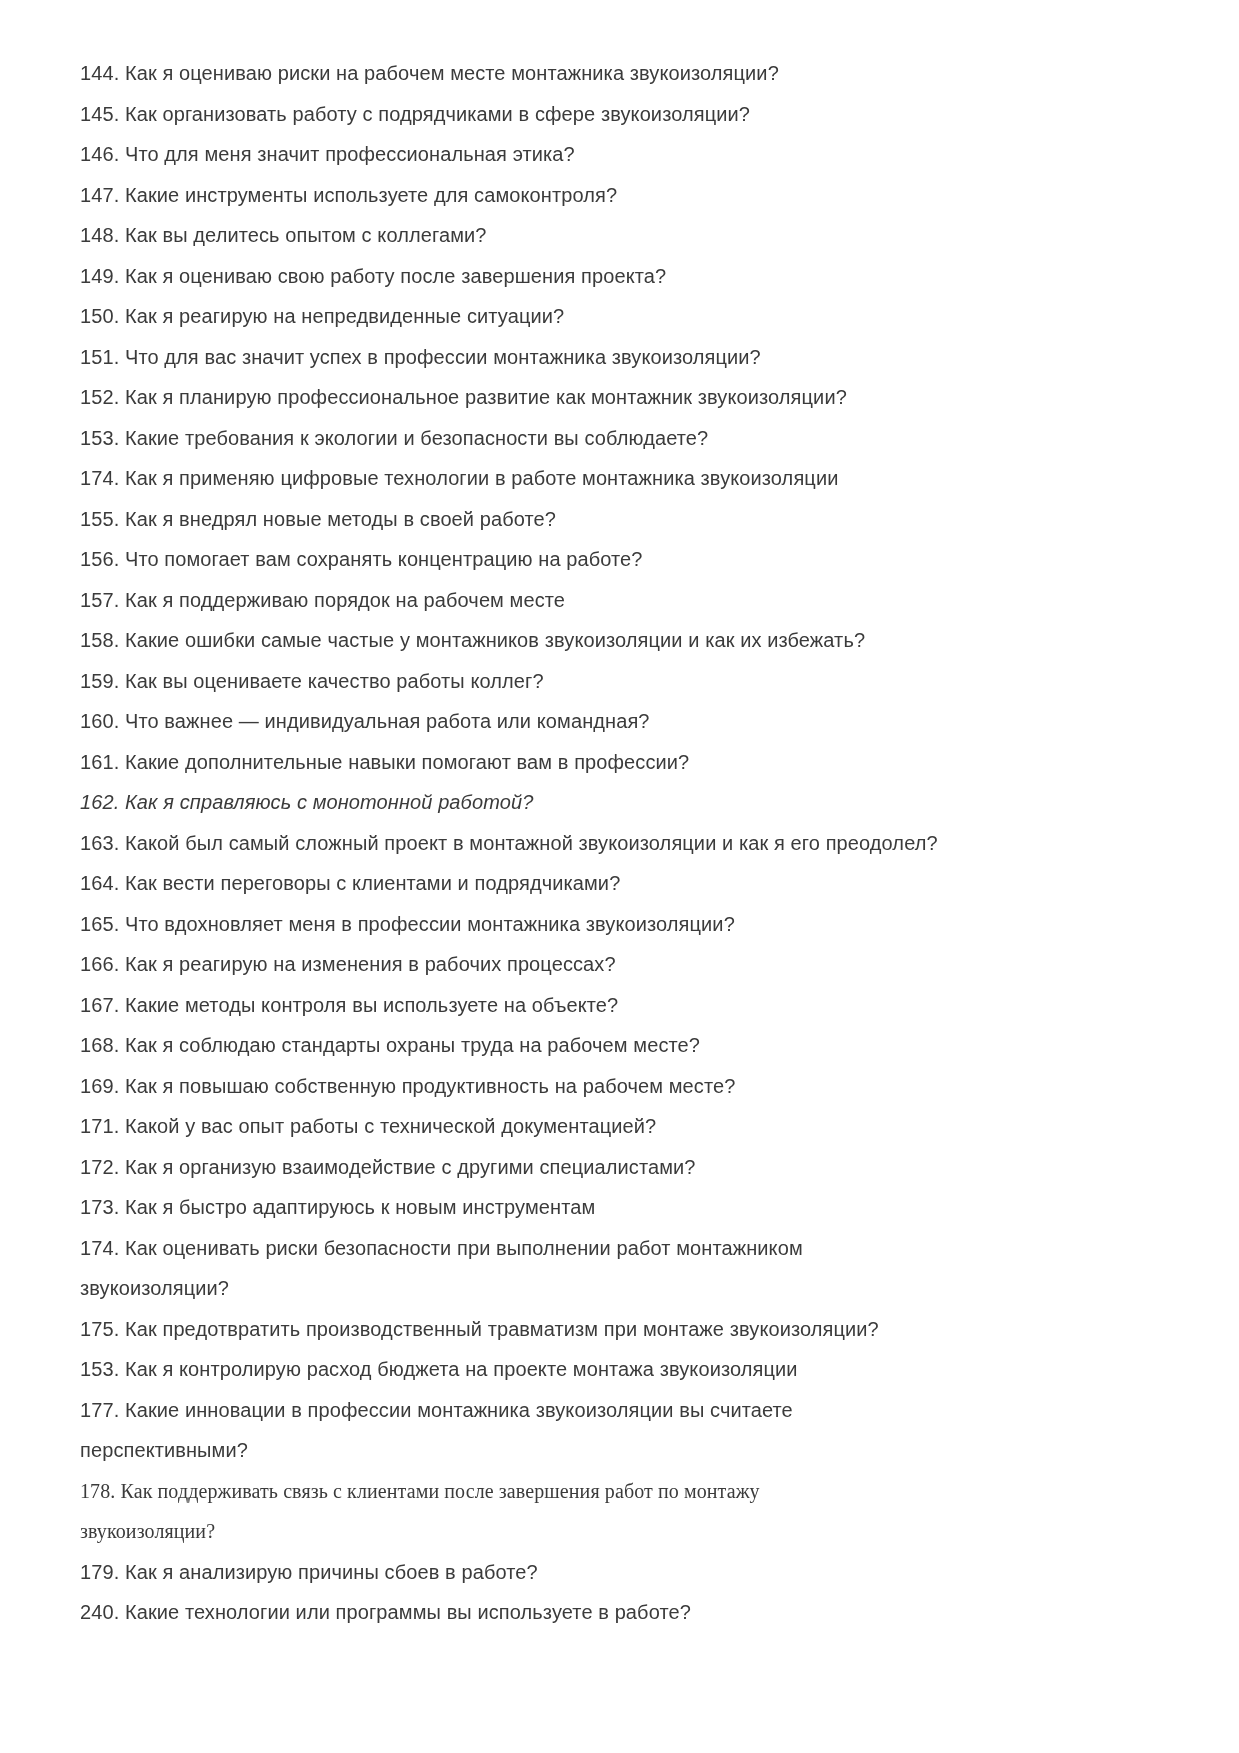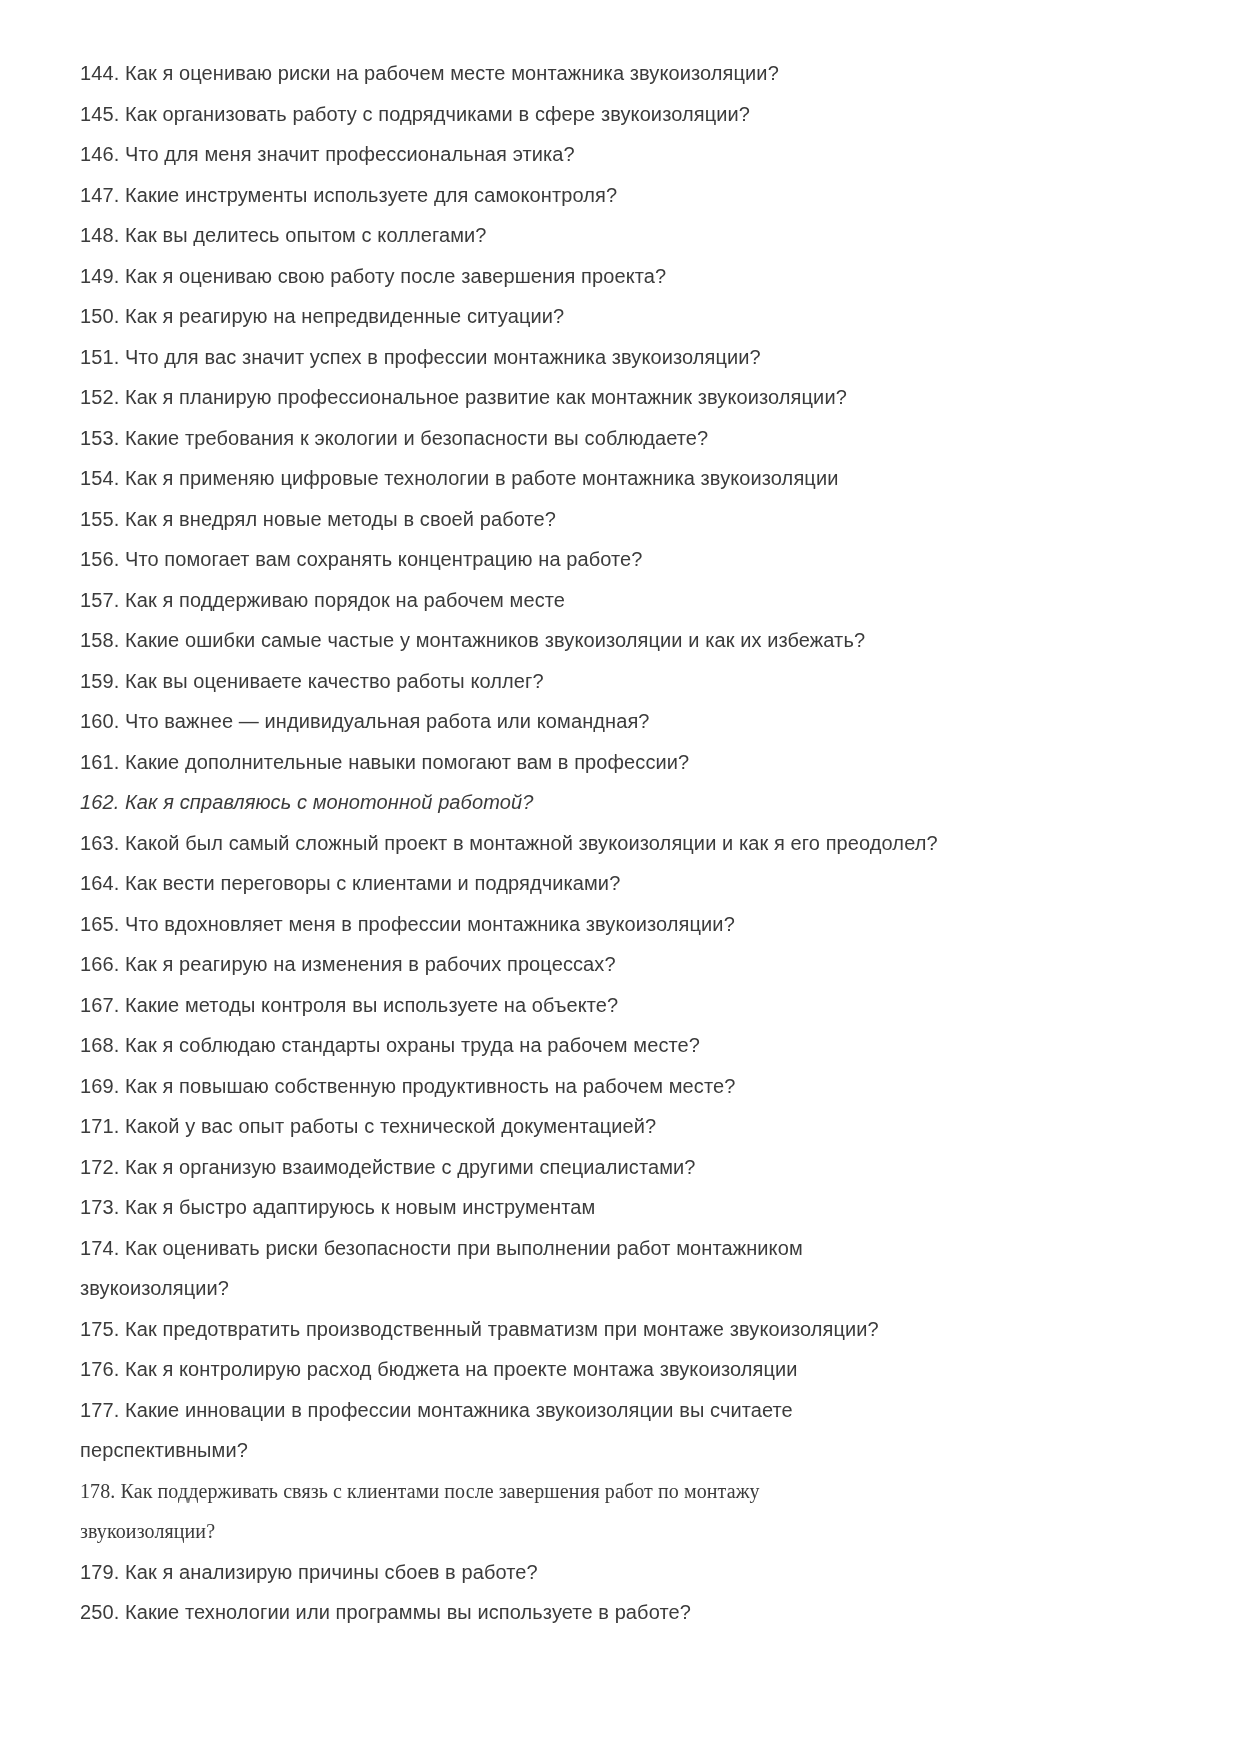--- a/index.html
+++ b/index.html
@@ -45,21 +45,21 @@
       <p class="question-item" style="color: rgb(59, 59, 59);">144. Как я оцениваю риски на рабочем месте монтажника звукоизоляции?</p>
       <p class="question-item" style="color: rgb(59, 59, 59);">145. Как организовать работу с подрядчиками в сфере звукоизоляции?</p>
       <p class="question-item" style="color: rgb(59, 59, 59);">146. Что для меня значит профессиональная этика?</p>
       <p class="question-item" style="color: rgb(59, 59, 59);">147. Какие инструменты используете для самоконтроля?</p>
       <p class="question-item" style="color: rgb(59, 59, 59);">148. Как вы делитесь опытом с коллегами?</p>
       <p class="question-item" style="color: rgb(59, 59, 59);">149. Как я оцениваю свою работу после завершения проекта?</p>
       <p class="question-item" style="color: rgb(59, 59, 59);">150. Как я реагирую на непредвиденные ситуации?</p>
       <p class="question-item" style="color: rgb(59, 59, 59);">151. Что для вас значит успех в профессии монтажника звукоизоляции?</p>
       <p class="question-item" style="color: rgb(59, 59, 59);">152. Как я планирую профессиональное развитие как монтажник звукоизоляции?</p>
       <p class="question-item" style="color: rgb(59, 59, 59);">153. Какие требования к экологии и безопасности вы соблюдаете?</p>
-      <p class="question-item" style="color: rgb(59, 59, 59);">154. Как я применяю цифровые технологии в работе монтажника звукоизоляции</p>
+      <p class="question-item" style="color: rgb(59, 59, 59);">174. Как я применяю цифровые технологии в работе монтажника звукоизоляции</p>
       <p class="question-item" style="color: rgb(59, 59, 59);">155. Как я внедрял новые методы в своей работе?</p>
       <p class="question-item" style="color: rgb(59, 59, 59);">156. Что помогает вам сохранять концентрацию на работе?</p>
       <p class="question-item" style="color: rgb(59, 59, 59);">157. Как я поддерживаю порядок на рабочем месте</p>
       <p class="question-item" style="color: rgb(59, 59, 59);">158. Какие ошибки самые частые у монтажников звукоизоляции и как их избежать?</p>
       <p class="question-item" style="color: rgb(59, 59, 59);">159. Как вы оцениваете качество работы коллег?</p>
       <p class="question-item" style="color: rgb(59, 59, 59);">160. Что важнее — индивидуальная работа или командная?</p>
       <p class="question-item" style="color: rgb(59, 59, 59);">161. Какие дополнительные навыки помогают вам в профессии?</p>
       <p class="question-item" style="color: rgb(59, 59, 59); font-style: italic;">162. Как я справляюсь с монотонной работой?</p>
       <p class="question-item" style="color: rgb(59, 59, 59);">163. Какой был самый сложный проект в монтажной звукоизоляции и как я его преодолел?</p>
       <p class="question-item" style="color: rgb(59, 59, 59);">164. Как вести переговоры с клиентами и подрядчиками?</p>
@@ -67,21 +67,21 @@
       <p class="question-item" style="color: rgb(59, 59, 59);">166. Как я реагирую на изменения в рабочих процессах?</p>
       <p class="question-item" style="color: rgb(59, 59, 59);">167. Какие методы контроля вы используете на объекте?</p>
       <p class="question-item" style="color: rgb(59, 59, 59);">168. Как я соблюдаю стандарты охраны труда на рабочем месте?</p>
       <p class="question-item" style="color: rgb(59, 59, 59);">169. Как я повышаю собственную продуктивность на рабочем месте?</p>
       <p class="question-item" style="color: rgb(59, 59, 59);">171. Какой у вас опыт работы с технической документацией?</p>
       <p class="question-item" style="color: rgb(59, 59, 59);">172. Как я организую взаимодействие с другими специалистами?</p>
       <p class="question-item" style="color: rgb(59, 59, 59);">173. Как я быстро адаптируюсь к новым инструментам</p>
       <p class="question-item" style="color: rgb(59, 59, 59);">174. Как оценивать риски безопасности при выполнении работ монтажником
 звукоизоляции?</p>
       <p class="question-item" style="color: rgb(59, 59, 59);">175. Как предотвратить производственный травматизм при монтаже звукоизоляции?</p>
-      <p class="question-item" style="color: rgb(59, 59, 59);">176. Как я контролирую расход бюджета на проекте монтажа звукоизоляции</p>
+      <p class="question-item" style="color: rgb(59, 59, 59);">153. Как я контролирую расход бюджета на проекте монтажа звукоизоляции</p>
       <p class="question-item" style="color: rgb(59, 59, 59);">177. Какие инновации в профессии монтажника звукоизоляции вы считаете
 перспективными?</p>
       <p class="question-item" style="color: rgb(59, 59, 59); font-family: Liberation Serif, serif;">178. Как поддерживать связь с клиентами после завершения работ по монтажу
 звукоизоляции?</p>
       <p class="question-item" style="color: rgb(59, 59, 59);">179. Как я анализирую причины сбоев в работе?</p>
-      <p class="question-item" style="color: rgb(59, 59, 59);">250. Какие технологии или программы вы используете в работе?</p>
+      <p class="question-item" style="color: rgb(59, 59, 59);">240. Какие технологии или программы вы используете в работе?</p>
     </div>
 </main>
 
 </body></html>

